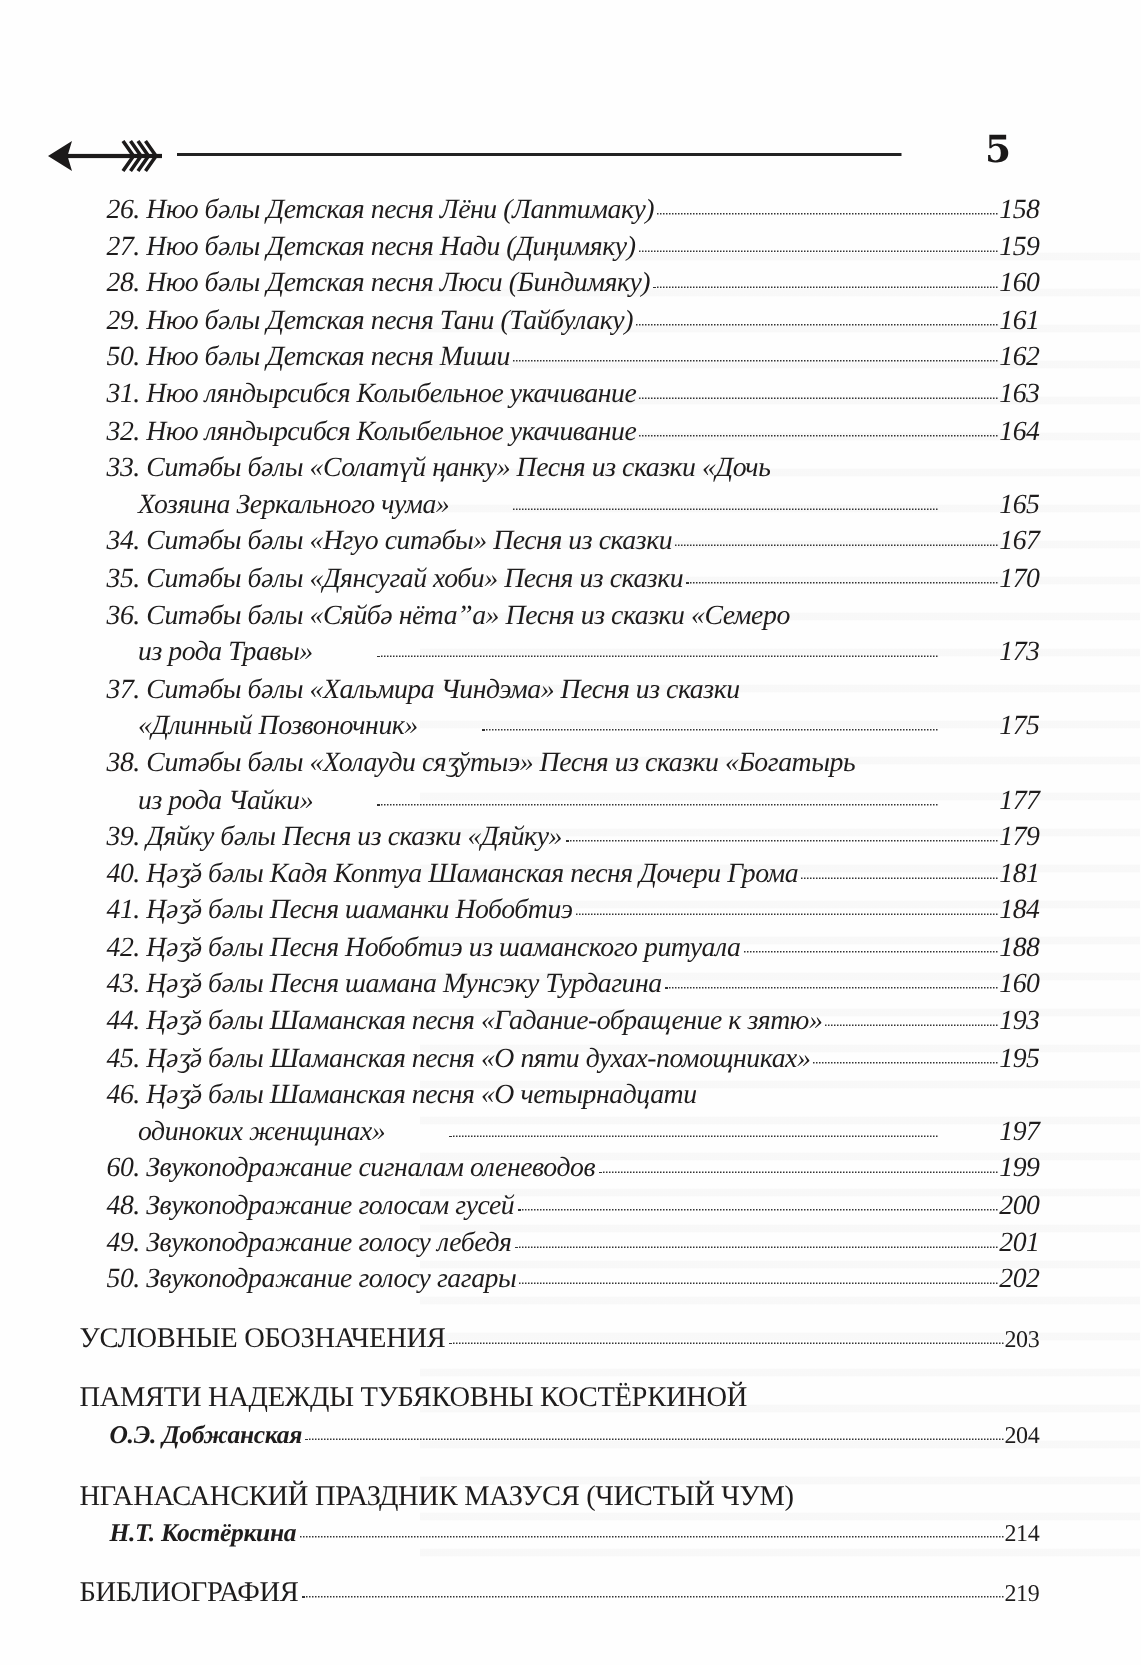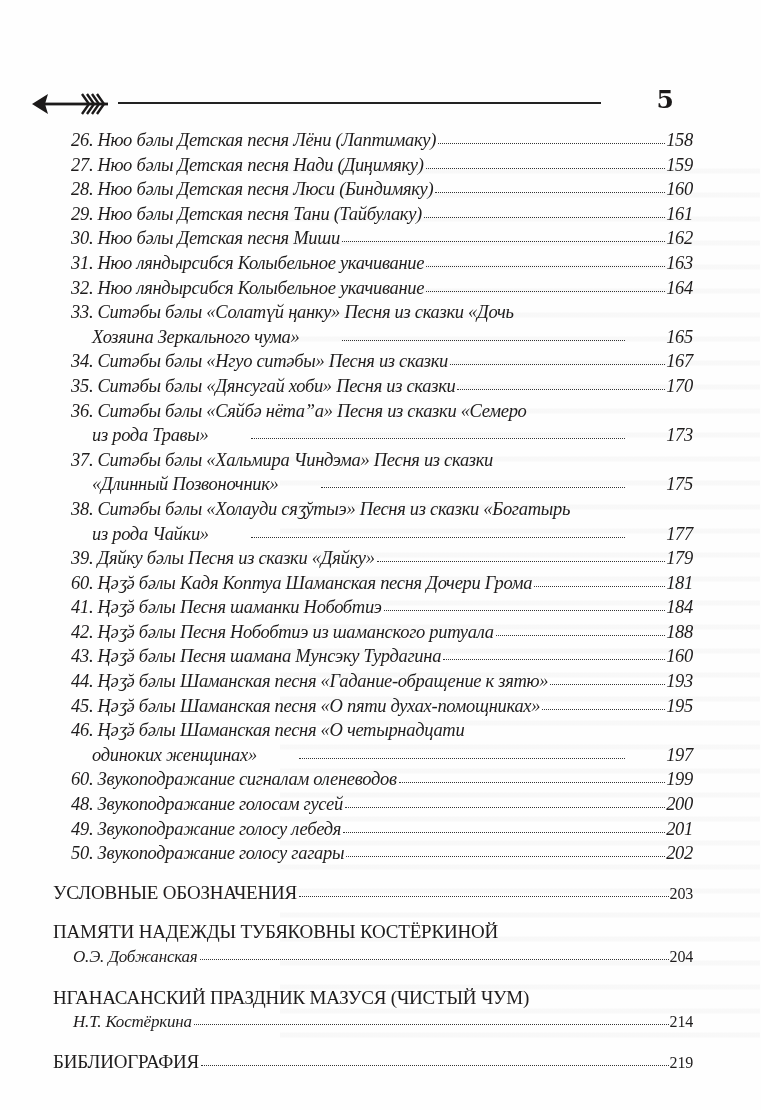--- a/index.html
+++ b/index.html
@@ -111,21 +111,21 @@
     line-height: 24.6px;
     letter-spacing: -0.2px;
   }
   .section .text { padding-left: 37px; white-space: nowrap; }
   .section.gap-lg { margin-top: 15px; }
   .section.gap-sm { margin-top: 16px; font-family: Liberation Serif, serif; }
   .section.author {
     font-style: italic;
     font-size: 17px;
   }
-  .section.author .text { padding-left: 57px; }
+  .section.author .text { padding-left: 57px; font-weight: bold; }
   .section .num { font-style: normal; font-size: 16px; }
 </style>
 </head>
 <body>
 
 <div class="page">
   <div class="bleed"></div>
 
   <div class="header">
     <svg class="arrow" viewBox="0 0 76 26">
@@ -157,21 +157,21 @@
         <span class="text">28. Нюо бәлы Детская песня Люси (Биндимяку)</span>
         <span class="leader"></span>
         <span class="num">160</span>
       </div>
       <div class="row entry first">
         <span class="text">29. Нюо бәлы Детская песня Тани (Тайбулаку)</span>
         <span class="leader"></span>
         <span class="num">161</span>
       </div>
       <div class="row entry first">
-        <span class="text">30. Нюо бәлы Детская песня Миши</span>
+        <span class="text">50. Нюо бәлы Детская песня Миши</span>
         <span class="leader"></span>
         <span class="num">162</span>
       </div>
       <div class="row entry first">
         <span class="text">31. Нюо ляндырсибся Колыбельное укачивание</span>
         <span class="leader"></span>
         <span class="num">163</span>
       </div>
       <div class="row entry first">
         <span class="text">32. Нюо ляндырсибся Колыбельное укачивание</span>
@@ -219,21 +219,21 @@
         <span class="text">из рода Чайки»</span>
         <span class="leader"></span>
         <span class="num">177</span>
       </div>
       <div class="row entry first">
         <span class="text">39. Дяйку бәлы Песня из сказки «Дяйку»</span>
         <span class="leader"></span>
         <span class="num">179</span>
       </div>
       <div class="row entry first">
-        <span class="text">60. Ӊәӡ̆ә бәлы Кадя Коптуа Шаманская песня Дочери Грома</span>
+        <span class="text">40. Ӊәӡ̆ә бәлы Кадя Коптуа Шаманская песня Дочери Грома</span>
         <span class="leader"></span>
         <span class="num">181</span>
       </div>
       <div class="row entry first">
         <span class="text">41. Ӊәӡ̆ә бәлы Песня шаманки Нобобтиэ</span>
         <span class="leader"></span>
         <span class="num">184</span>
       </div>
       <div class="row entry first">
         <span class="text">42. Ӊәӡ̆ә бәлы Песня Нобобтиэ из шаманского ритуала</span>

